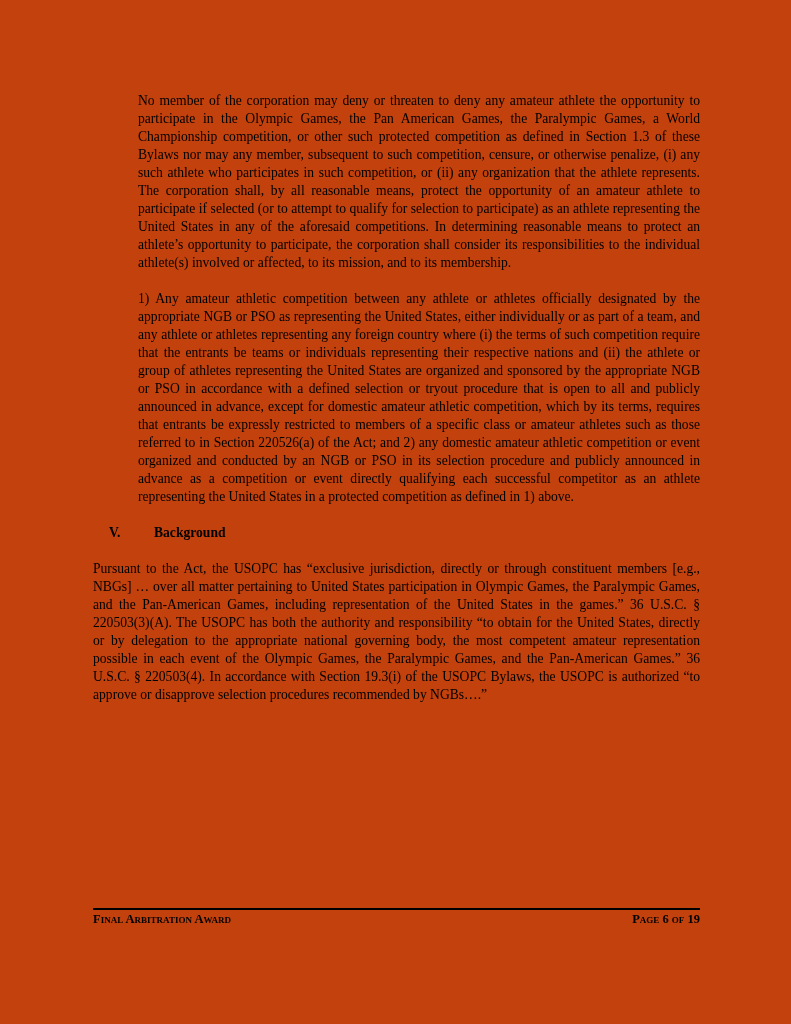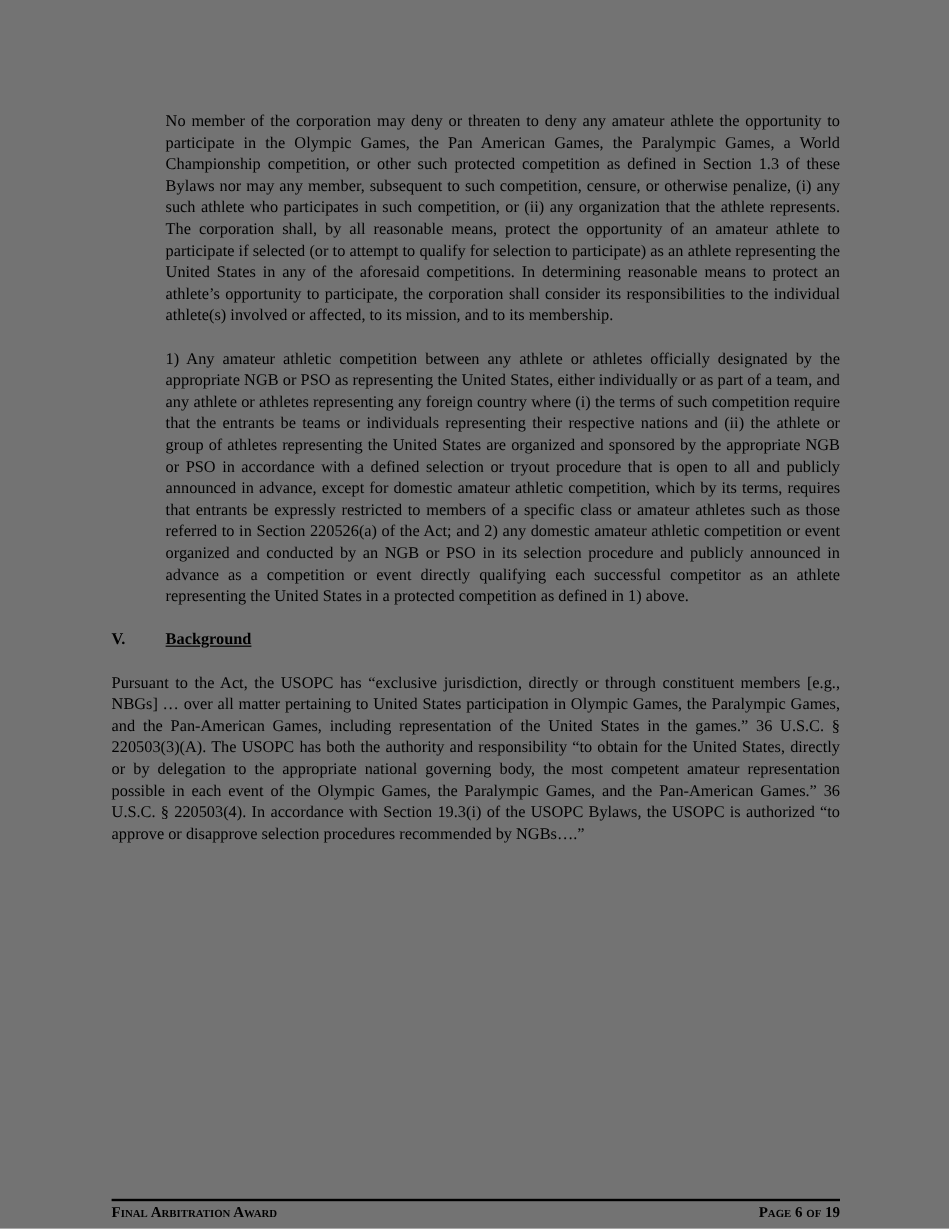--- a/index.html
+++ b/index.html
@@ -4,21 +4,21 @@
 <style>
   html, body {
     margin: 0;
     padding: 0;
     background: #ffffff;
   }
   .page {
     position: relative;
     width: 791px;
     height: 1024px;
-    background: #737373;
+    background: #c2410c;
     color: #000000;
     font-family: "Liberation Serif", serif;
     overflow: hidden;
   }
   .content {
     position: absolute;
     left: 93px;
     right: 91px;
     top: 92px;
   }
@@ -28,32 +28,31 @@
     line-height: 18px;
     text-align: justify;
   }
   .blockquote {
     margin-left: 45px !important;
   }
   .heading {
     font-size: 13.6px;
     line-height: 18px;
     font-weight: bold;
-    margin: 0 0 18px 0;
-    text-decoration: underline;
+    margin: 0 0 18px 16px;
   }
   .heading .num {
     display: inline-block;
     width: 45px;
   }
   .footer {
     position: absolute;
     left: 93px;
     right: 91px;
-    top: 999px;
+    top: 908px;
     border-top: 2.5px solid #000000;
     padding-top: 2px;
     display: flex;
     justify-content: space-between;
     font-weight: bold;
     font-variant: small-caps;
     font-size: 12.5px;
     line-height: 15px;
   }
 </style>

